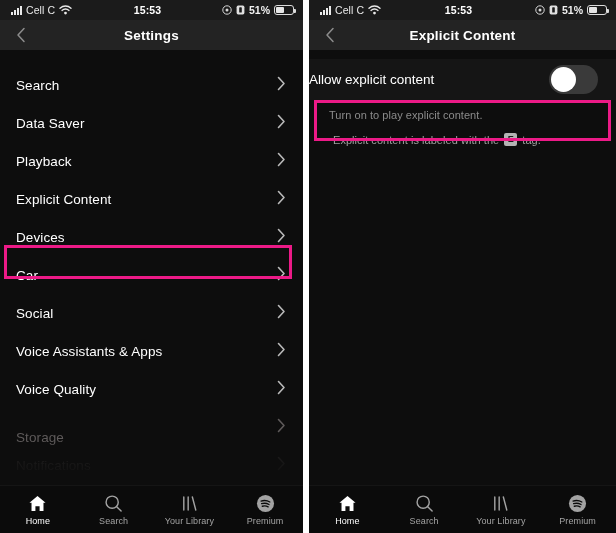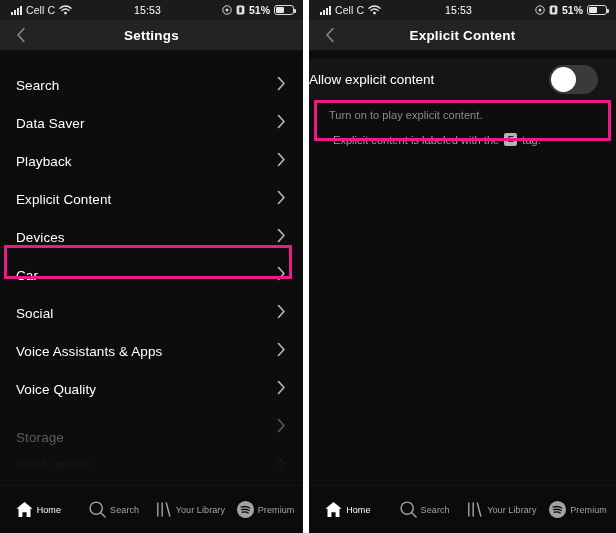--- a/index.html
+++ b/index.html
@@ -53,21 +53,21 @@
     font-size: 10.5px;
     letter-spacing: 0.1px;
     white-space: nowrap;
   }
   .sb-center {
     position: absolute;
     left: 0; right: 8px;
     text-align: center;
     color: #ffffff;
     font-size: 10.5px;
-    font-weight: normal;
+    font-weight: bold;
     letter-spacing: 0.1px;
     pointer-events: none;
   }
   .sb-right {
     margin-left: auto;
     display: flex;
     align-items: center;
     gap: 4px;
     z-index: 2;
   }
@@ -264,21 +264,21 @@
     height: 47px;
     background: #0b0b0b;
     display: flex;
     align-items: center;
     flex: none;
     border-top: 1px solid #151515;
   }
   .tab {
     flex: 1;
     display: flex;
-    flex-direction: row;
+    flex-direction: column;
     align-items: center;
     justify-content: center;
     gap: 3px;
   }
   .tab .tlabel {
     font-size: 9px;
     color: #a3a3a3;
     letter-spacing: 0.1px;
   }
   .tab.active .tlabel { color: #ffffff; }

